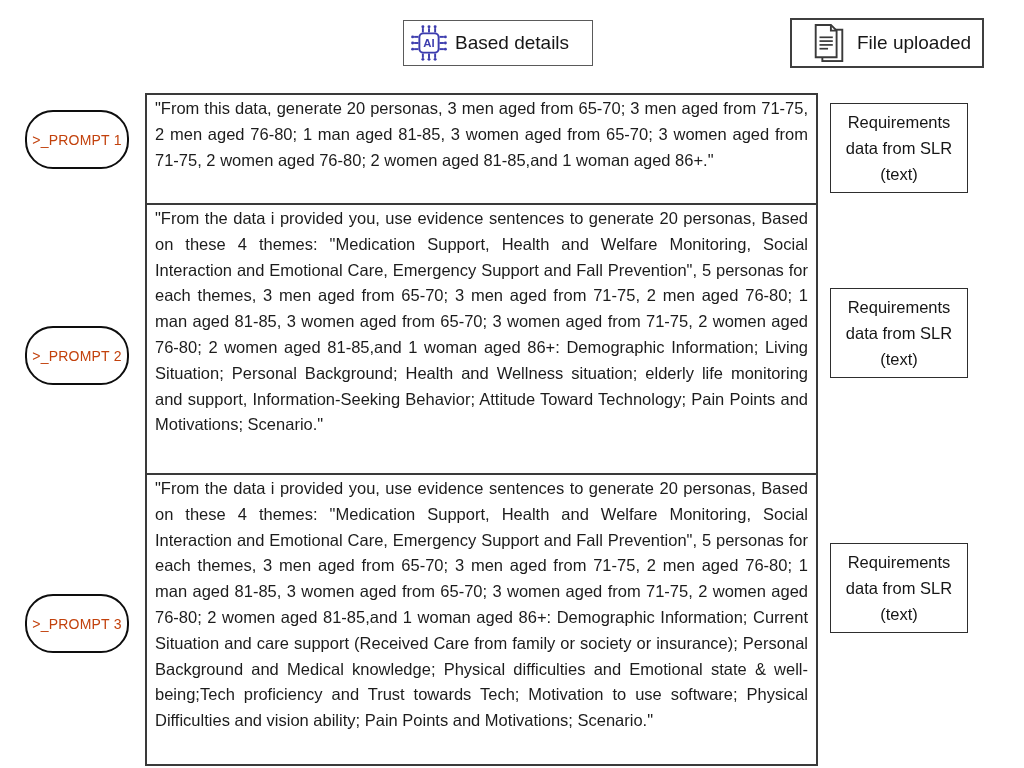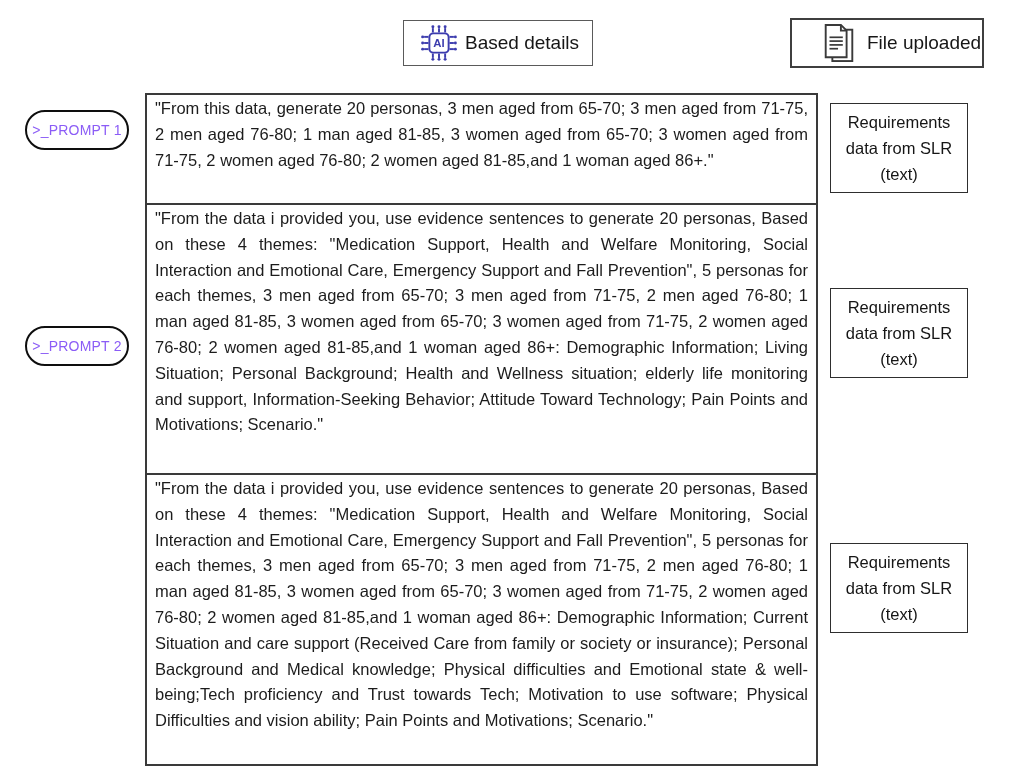--- a/index.html
+++ b/index.html
@@ -17,42 +17,42 @@
   .header-box {
     position: absolute;
     display: flex;
     align-items: center;
     background: #ffffff;
     box-sizing: border-box;
   }
   .hdr-prompt-details {
     left: 403px; top: 20px; width: 190px; height: 46px;
     border: 1.5px solid #5a5a5a;
-    padding-left: 14px; gap: 5px;
+    padding-left: 4px; gap: 5px;
   }
   .hdr-file-uploaded {
     left: 790px; top: 18px; width: 194px; height: 50px;
     border: 2px solid #3f3f3f;
-    padding-left: 28px; gap: 9px;
+    padding-left: 18px; gap: 9px;
   }
   .header-label { font-size: 19px; color: #161616; white-space: nowrap; }
   .icon-wrap { display: inline-flex; align-items: center; justify-content: center; }
 
   
   .pill {
     position: absolute;
-    left: 25px; width: 104px; height: 40px;
+    left: 25px; width: 104px; height: 59px;
     border: 2px solid #0e0e0e;
     border-radius: 28px;
     box-sizing: border-box;
     display: flex; align-items: center; justify-content: center;
     background: #ffffff;
     font-size: 14px;
     letter-spacing: 0.2px;
-    color: #8b5cf6;
+    color: #c2410c;
     white-space: nowrap;
   }
   .pill-1 { top: 110px; }
   .pill-2 { top: 326px; }
   .pill-3 { top: 594px; }
 
   
   .prompt-box {
     position: absolute;
     left: 145px; width: 673px;
@@ -168,20 +168,23 @@
   <div class="pill pill-2">
     <span>&gt;_PROMPT 2</span>
   </div>
   <div class="prompt-box box-2">
     <p>"From the data i provided you, use evidence sentences to generate 20 personas, Based on these 4 themes: "Medication Support, Health and Welfare Monitoring, Social Interaction and Emotional Care, Emergency Support and Fall Prevention", 5 personas for each themes, 3 men aged from 65-70; 3 men aged from 71-75, 2 men aged 76-80; 1 man aged 81-85, 3 women aged from 65-70; 3 women aged from 71-75, 2 women aged 76-80; 2 women aged 81-85,and 1 woman aged 86+: Demographic Information; Living Situation; Personal Background; Health and Wellness situation; elderly life monitoring and support, Information-Seeking Behavior; Attitude Toward Technology; Pain Points and Motivations; Scenario."</p>
   </div>
   <div class="req-box req-2">
     <span>Requirements data from SLR (text)</span>
   </div>
 
+  <div class="pill pill-3">
+    <span>&gt;_PROMPT 3</span>
+  </div>
   <div class="prompt-box box-3">
     <p>"From the data i provided you, use evidence sentences to generate 20 personas, Based on these 4 themes: "Medication Support, Health and Welfare Monitoring, Social Interaction and Emotional Care, Emergency Support and Fall Prevention", 5 personas for each themes, 3 men aged from 65-70; 3 men aged from 71-75, 2 men aged 76-80; 1 man aged 81-85, 3 women aged from 65-70; 3 women aged from 71-75, 2 women aged 76-80; 2 women aged 81-85,and 1 woman aged 86+: Demographic Information; Current Situation and care support (Received Care from family or society or insurance); Personal Background and Medical knowledge; Physical difficulties and Emotional state &amp; well-being;Tech proficiency and Trust towards Tech; Motivation to use software; Physical Difficulties and vision ability; Pain Points and Motivations; Scenario."</p>
   </div>
   <div class="req-box req-3">
     <span>Requirements data from SLR (text)</span>
   </div>
 
 </div>
 
 </body></html>

